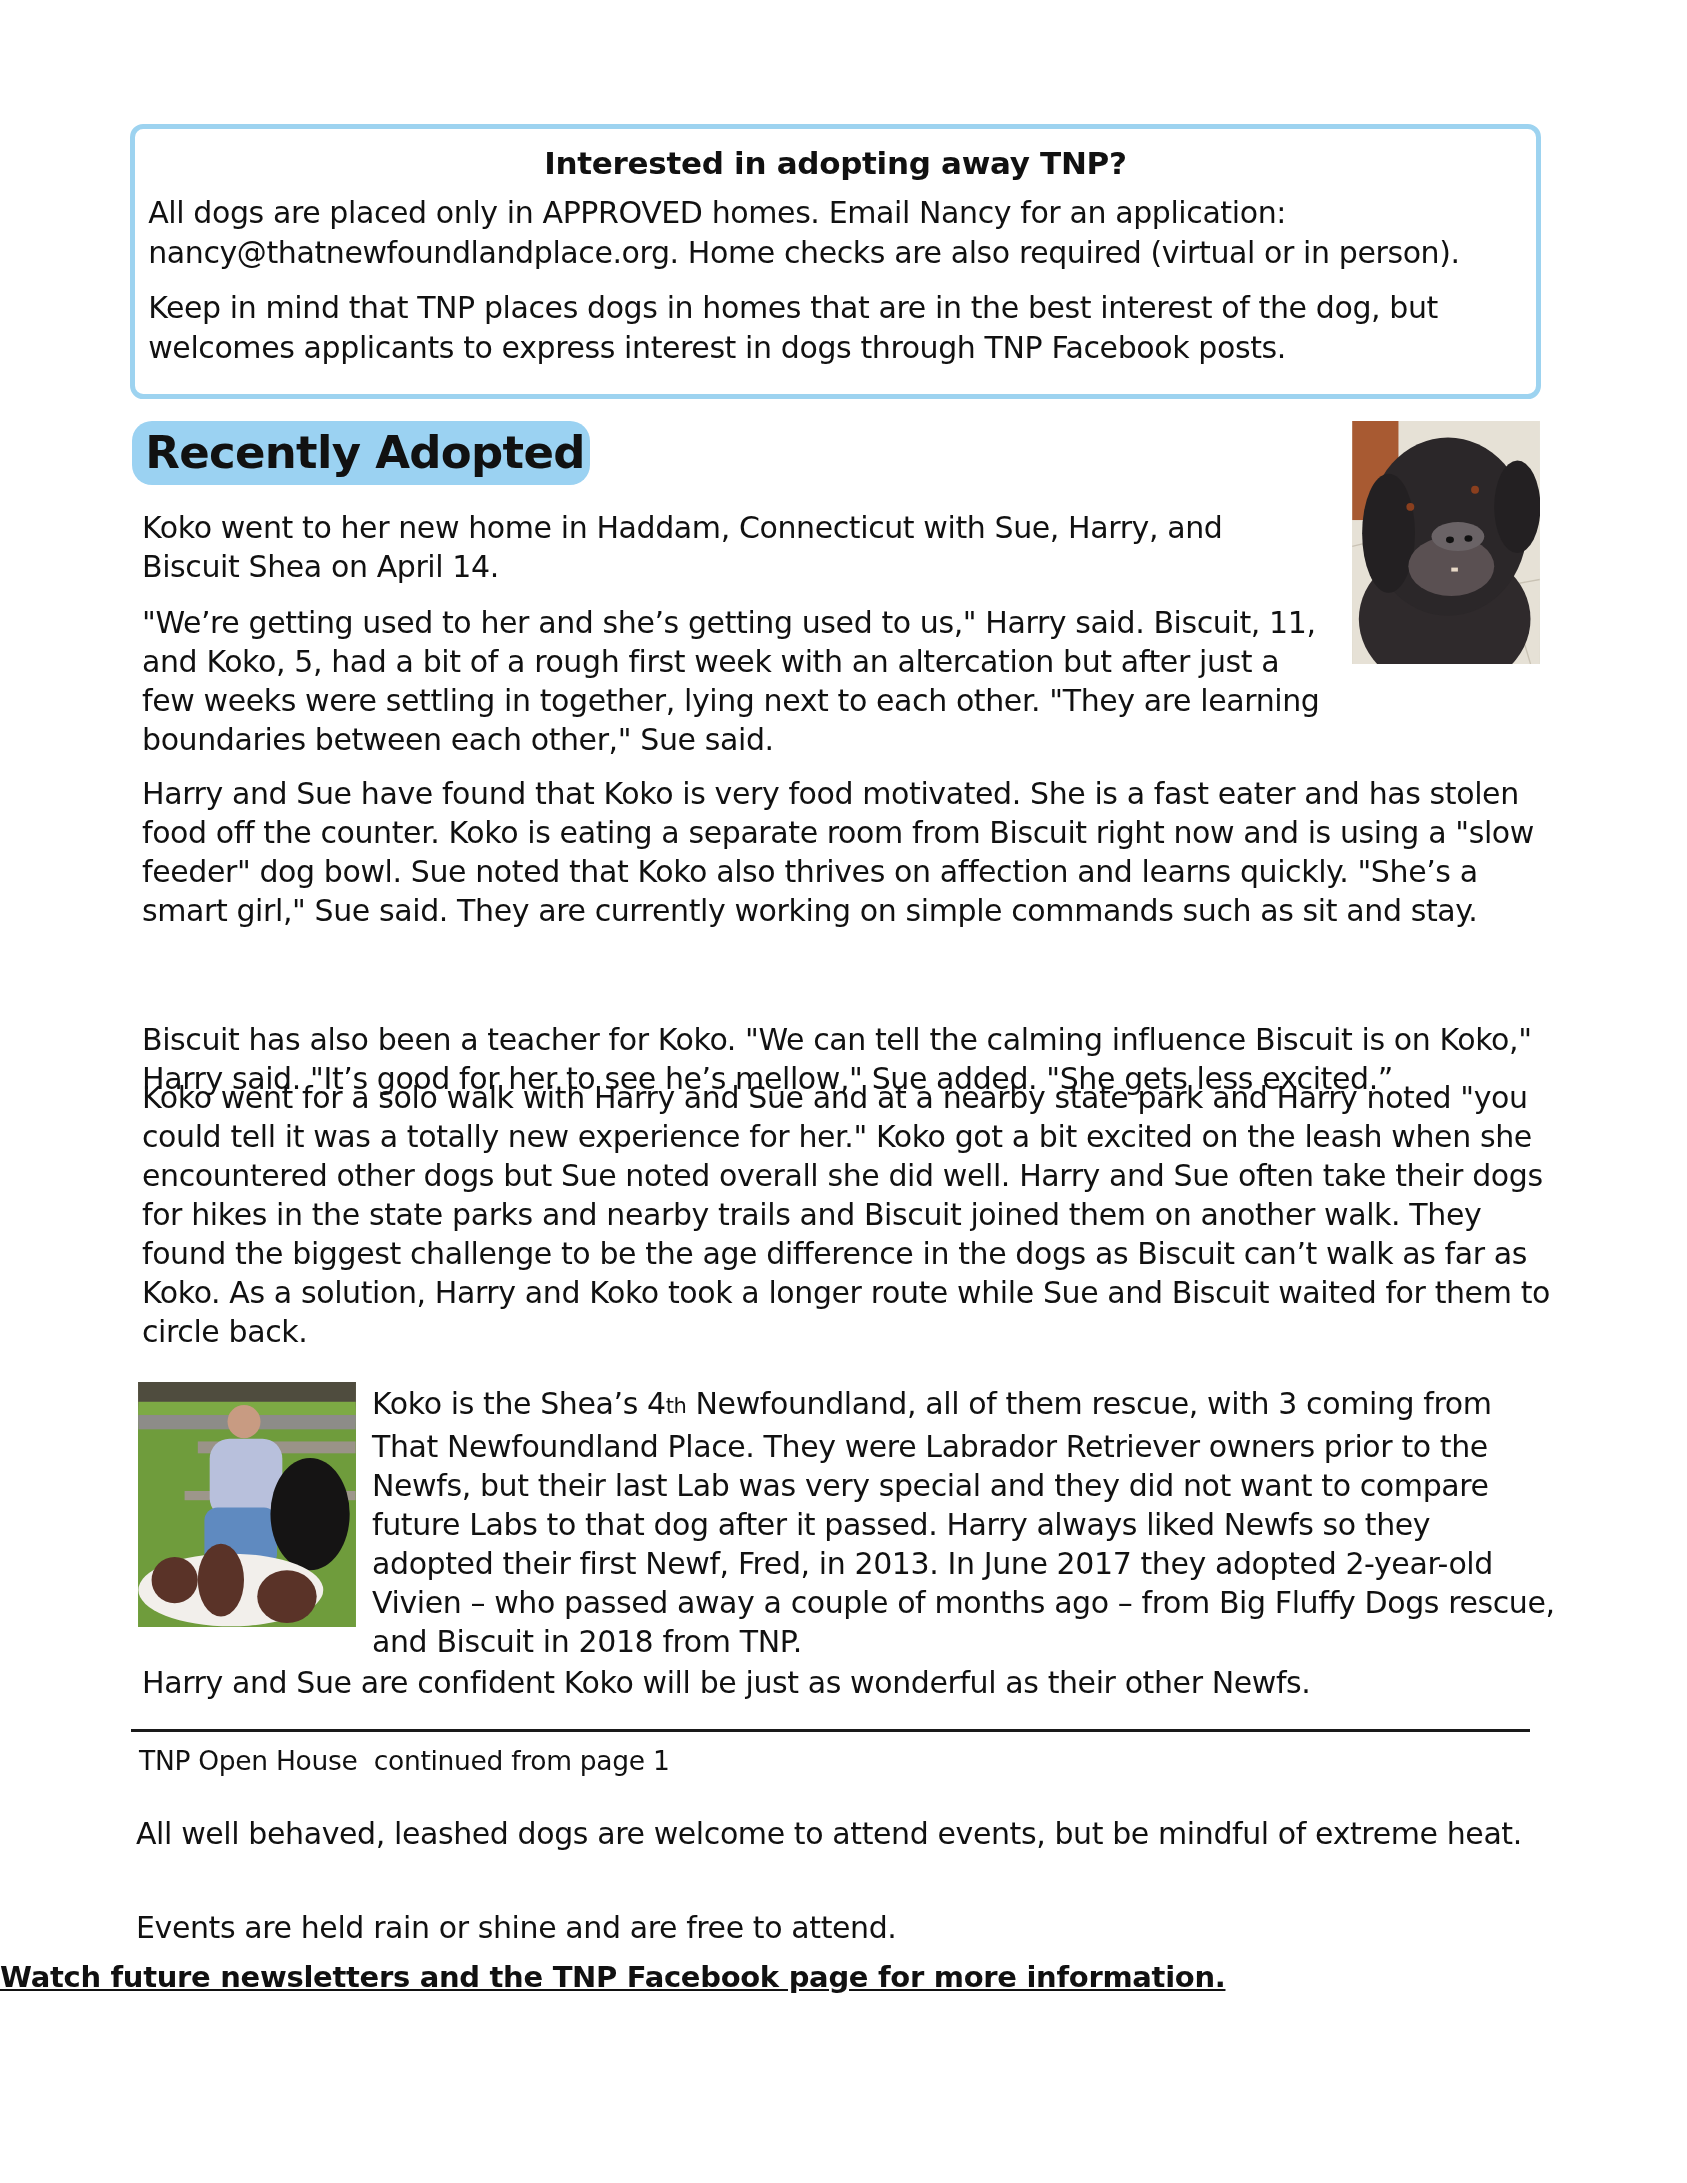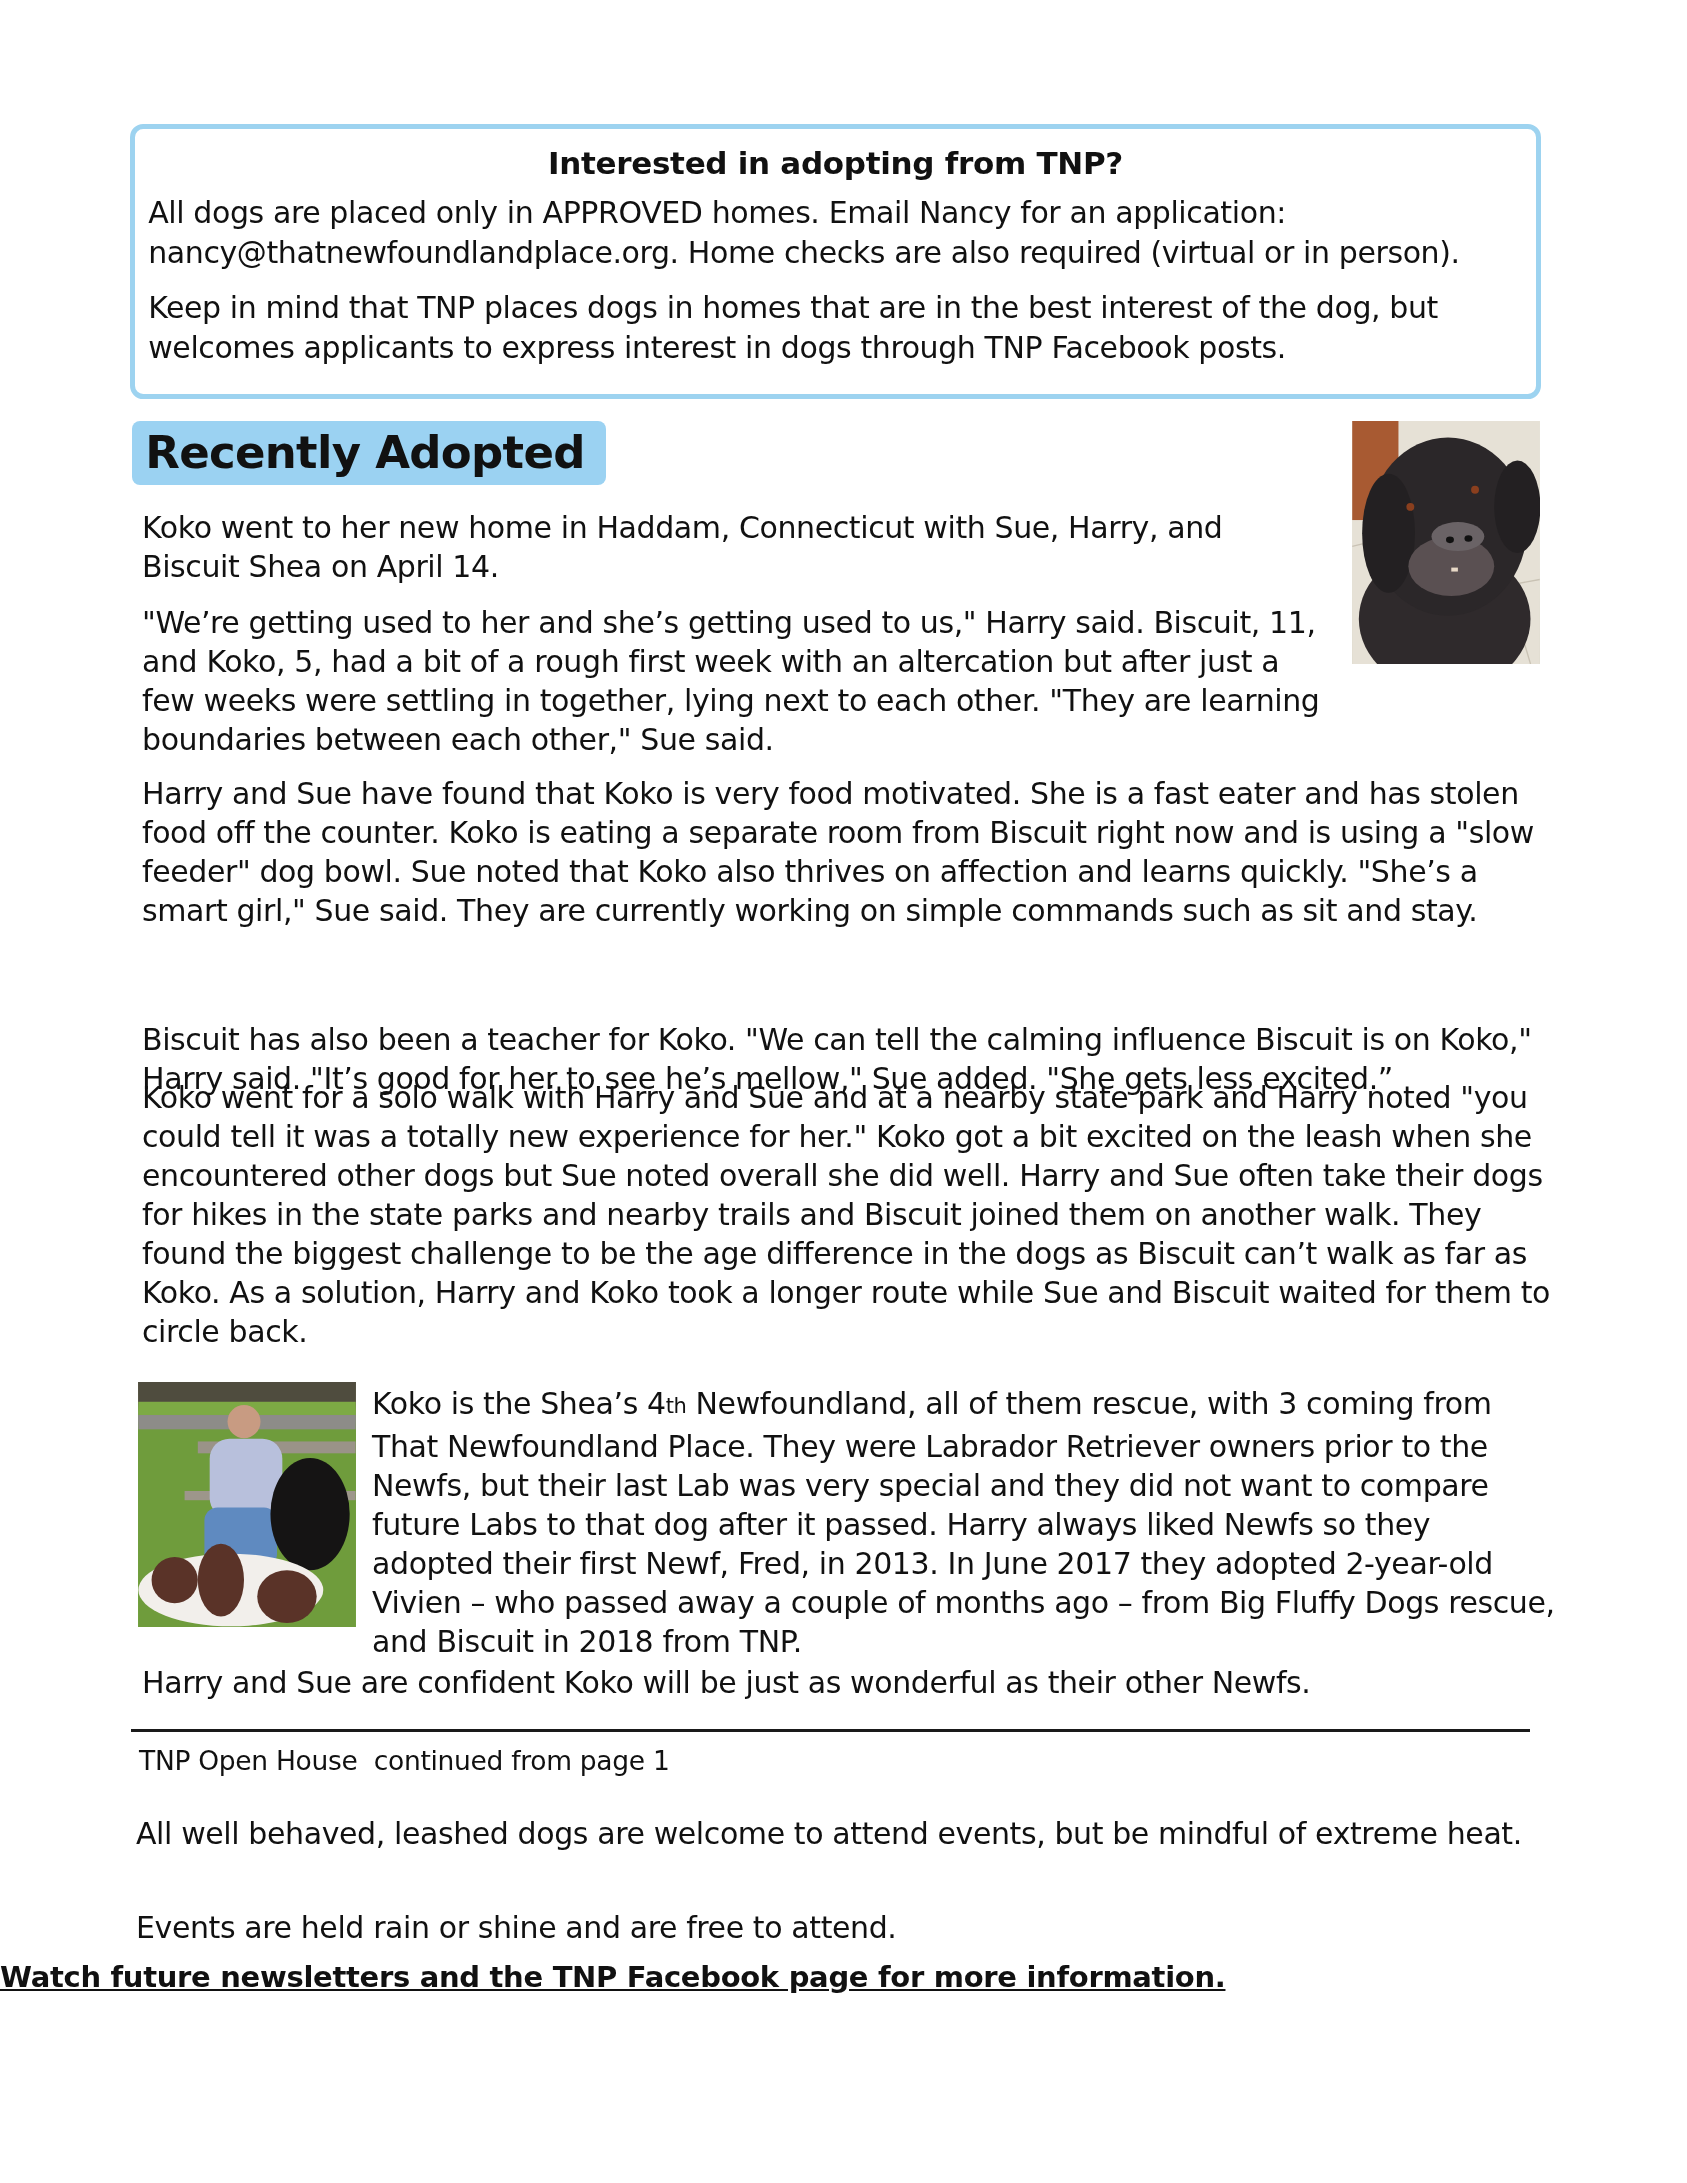--- a/index.html
+++ b/index.html
@@ -5,36 +5,36 @@
   html, body { margin:0; padding:0; background:#ffffff; }
   body { width:1687px; height:2183px; position:relative; overflow:hidden;
          font-family:"DejaVu Sans", "Liberation Sans", sans-serif; color:#111; }
   .para { position:absolute; left:138px; font-size:30px; line-height:39px; letter-spacing:-0.4px; margin:4px; }
   .info-box { position:absolute; left:130px; top:124px; width:1401px; height:265px;
               border:5.3px solid #9dd3f0; border-radius:13.2px; box-sizing:content-box; }
   .info-title { position:absolute; left:0; right:0; top:16px; text-align:center;
                 font-weight:bold; font-size:31px; letter-spacing:-0.3px; }
   .info-p { position:absolute; left:13.2px; right:6.6px; font-size:30px; line-height:40px; letter-spacing:-0.4px; margin:0; }
   .heading-pill { position:absolute; left:132px; top:421px; width:458px; height:64px;
-                  background:#9bd2f2; border-radius:8px;padding-left:16px; }
+                  background:#9bd2f2; border-radius:20px; }
   .heading-text { position:absolute; left:13.2px; top:5.3px; font-size:45px; font-weight:bold; letter-spacing:-0.7px; white-space:nowrap; }
   .photo1 { position:absolute; left:1352px; top:421px; width:188px; height:243px; overflow:hidden;
             background:linear-gradient(180deg,#e8e3da 0%,#e8e3da 60%,#d8d2c6 100%); }
   .photo2 { position:absolute; left:138px; top:1382px; width:218px; height:245px; overflow:hidden;
             background:linear-gradient(180deg,#5d5a48 0%,#6c6a52 8%,#7fa24c 12%,#8a8a86 15%,#6f9d3d 20%,#79a846 100%); }
   .divider { position:absolute; left:131px; top:1729px; width:1399px; height:3.3px; background:#1a1a1a; }
   .cont { position:absolute; left:139px; top:1745px; font-size:26.5px; letter-spacing:-0.3px; white-space:pre; }
   .final { position:absolute; left:0; width:1661px; top:1960px; text-align:left; font-weight:bold; font-size:29px; letter-spacing:-0.3px;text-decoration:underline; }
   sup.th { font-size:21px; vertical-align:baseline; position:relative; top:-1.3px; }
 </style>
 </head>
 <body>
 
 <div class="info-box">
-  <div class="info-title">Interested in adopting from TNP?</div>
+  <div class="info-title">Interested in adopting away TNP?</div>
   <p class="info-p" style="top:64px;">All dogs are placed only in APPROVED homes. Email Nancy for an application: nancy@thatnewfoundlandplace.org. Home checks are also required (virtual or in person).</p>
   <p class="info-p" style="top:159px;">Keep in mind that TNP places dogs in homes that are in the best interest of the dog, but welcomes applicants to express interest in dogs through TNP Facebook posts.</p>
 </div>
 
 <div class="heading-pill">
   <span class="heading-text">Recently Adopted</span>
 </div>
 
 <div class="photo1" title="Koko, a black Newfoundland dog, looking up at the camera">
   <svg width="188" height="243" viewBox="0 0 284 368">

